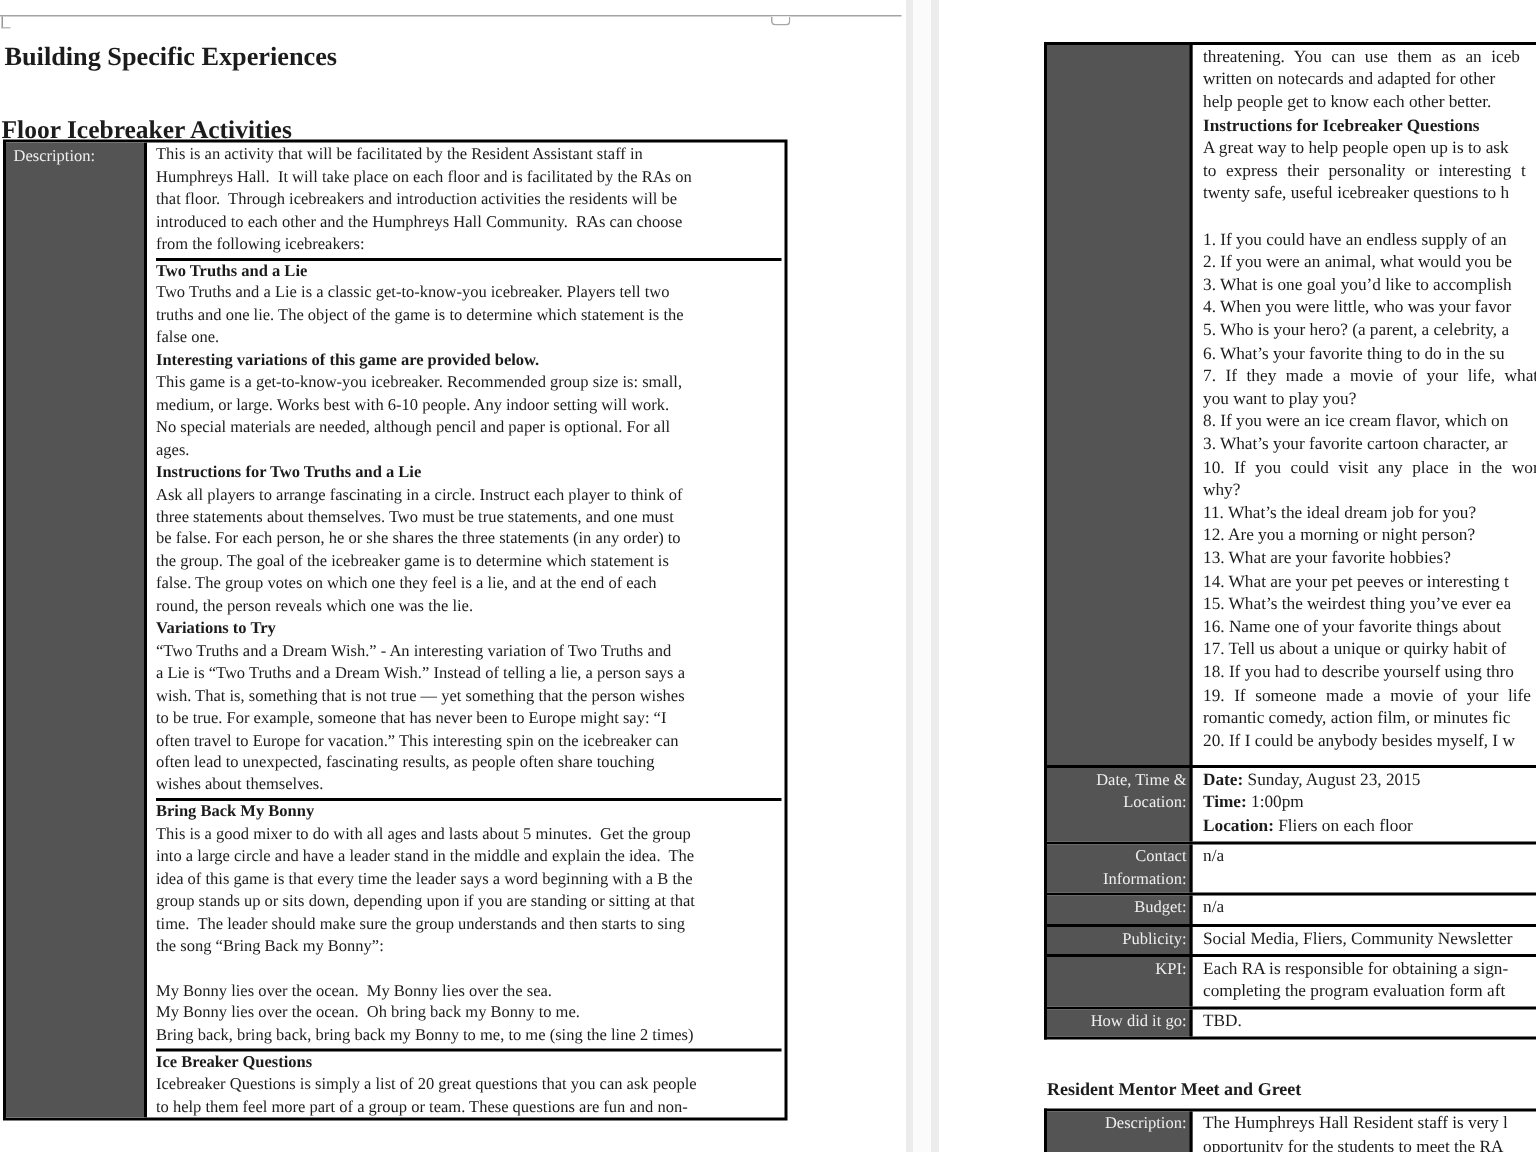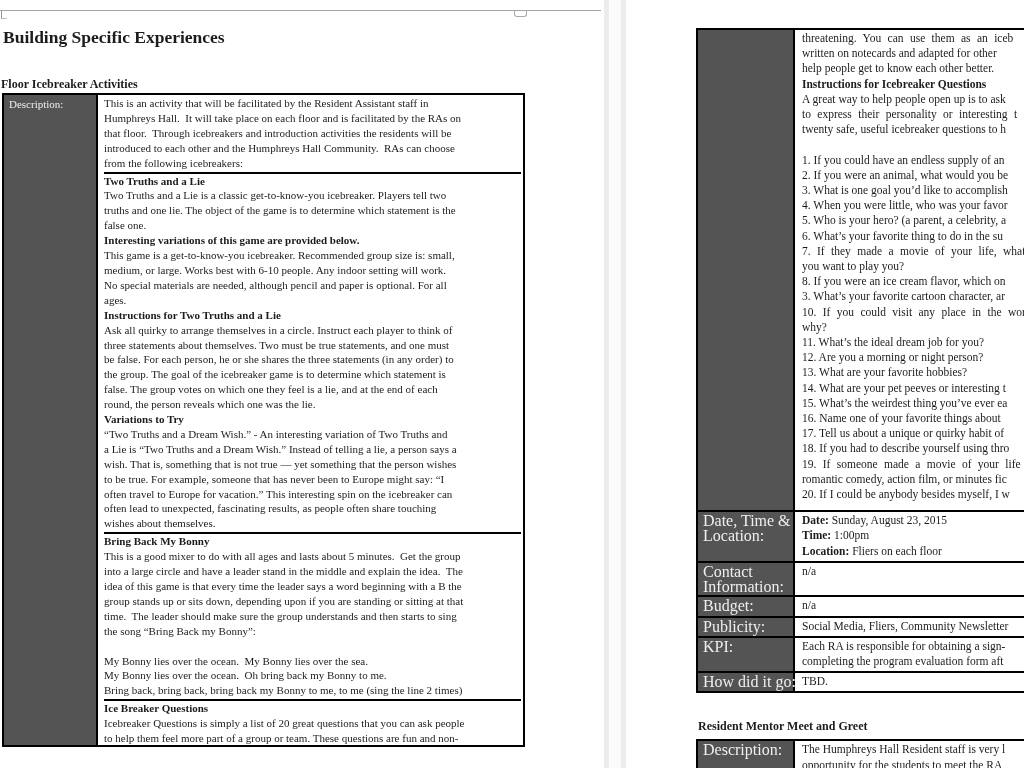--- a/index.html
+++ b/index.html
@@ -14,41 +14,41 @@
   .gap{position:absolute;left:604px;top:0;width:22px;height:768px;
        background:linear-gradient(to right,#ececec 0 5px,#fbfbfb 5px,#fbfbfb 17px,#ececec 17px);}
 
   .page-topline{position:absolute;top:10px;left:0;width:601px;height:1px;background:#a3a3a3;}
   .corner-mark{position:absolute;top:11px;left:1px;width:5px;height:7px;
        border-left:1px solid #979797;border-bottom:1px solid #bdbdbd;}
   .notch{position:absolute;top:11px;left:514px;width:11px;height:5px;background:#fff;
        border:1px solid #a8a8a8;border-top:none;border-radius:0 0 3px 3px;}
 
   h1{position:absolute;top:27px;left:3px;margin:0;font-size:17.5px;font-weight:bold;}
-  h2{position:absolute;top:77px;left:1px;margin:0;font-size:12px;font-weight:bold;}
+  h2{position:absolute;top:77px;left:1px;margin:0;font-size:17px;font-weight:bold;}
 
   .line{white-space:pre;line-height:var(--lh);min-height:var(--lh);}
   b{font-weight:bold;}
   .ws{word-spacing:3.5px;}
 
   
   .ltbl{position:absolute;left:2px;top:93px;width:519px;height:650px;
         border:2px solid #000;display:flex;overflow:hidden;--lh:14.9px;font-size:11px;}
   .lbl{background:#545454;color:#efefef;border-right:2px solid #000;}
   .ltbl .lbl{width:84px;flex:none;padding:2px 3px 0 5px;font-size:11px;}
   .ltbl .content{flex:1;padding:1px 2px 0 6px;overflow:hidden;}
   .section{padding:0 0 1px 0;}
   .section + .section{border-top:2.5px solid #000;}
 
   
   .rwrap{position:absolute;left:70px;top:28px;width:480px;}
   .rtbl{border:2px solid #000;border-right:none;width:478px;--lh:15.2px;font-size:11.5px;}
   .row{display:flex;}
   .row + .row{border-top:2px solid #000;}
-  .row .lbl{width:88px;flex:none;padding:1px 2px 1px 5px;font-size:16px;--lh:15.2px;}
+  .row .lbl{width:88px;flex:none;padding:1px 2px 1px 5px;font-size:11px;text-align:right;--lh:15.2px;}
   .row .content{flex:1;padding:1px 0 2px 7px;}
   .row .content.qlist{padding-bottom:8px;}
   h3{margin:26px 0 5px 2px;font-size:12px;font-weight:bold;}
 </style>
 </head>
 <body>
 
 <div id="app">
 
   <div class="page left">
@@ -77,21 +77,21 @@
         <div class="line"><b>Two Truths and a Lie</b><span></span></div>
             <div class="line"><b></b><span>Two Truths and a Lie is a classic get-to-know-you icebreaker. Players tell two</span></div>
             <div class="line"><b></b><span>truths and one lie. The object of the game is to determine which statement is the</span></div>
             <div class="line"><b></b><span>false one.</span></div>
             <div class="line"><b>Interesting variations of this game are provided below.</b><span></span></div>
             <div class="line"><b></b><span>This game is a get-to-know-you icebreaker. Recommended group size is: small,</span></div>
             <div class="line"><b></b><span>medium, or large. Works best with 6-10 people. Any indoor setting will work.</span></div>
             <div class="line"><b></b><span>No special materials are needed, although pencil and paper is optional. For all</span></div>
             <div class="line"><b></b><span>ages.</span></div>
             <div class="line"><b>Instructions for Two Truths and a Lie</b><span></span></div>
-            <div class="line"><b></b><span>Ask all quirky to arrange themselves in a circle. Instruct each player to think of</span></div>
+            <div class="line"><b></b><span>Ask all players to arrange fascinating in a circle. Instruct each player to think of</span></div>
             <div class="line"><b></b><span>three statements about themselves. Two must be true statements, and one must</span></div>
             <div class="line"><b></b><span>be false. For each person, he or she shares the three statements (in any order) to</span></div>
             <div class="line"><b></b><span>the group. The goal of the icebreaker game is to determine which statement is</span></div>
             <div class="line"><b></b><span>false. The group votes on which one they feel is a lie, and at the end of each</span></div>
             <div class="line"><b></b><span>round, the person reveals which one was the lie.</span></div>
             <div class="line"><b>Variations to Try</b><span></span></div>
             <div class="line"><b></b><span>“Two Truths and a Dream Wish.” - An interesting variation of Two Truths and</span></div>
             <div class="line"><b></b><span>a Lie is “Two Truths and a Dream Wish.” Instead of telling a lie, a person says a</span></div>
             <div class="line"><b></b><span>wish. That is, something that is not true — yet something that the person wishes</span></div>
             <div class="line"><b></b><span>to be true. For example, someone that has never been to Europe might say: “I</span></div>

